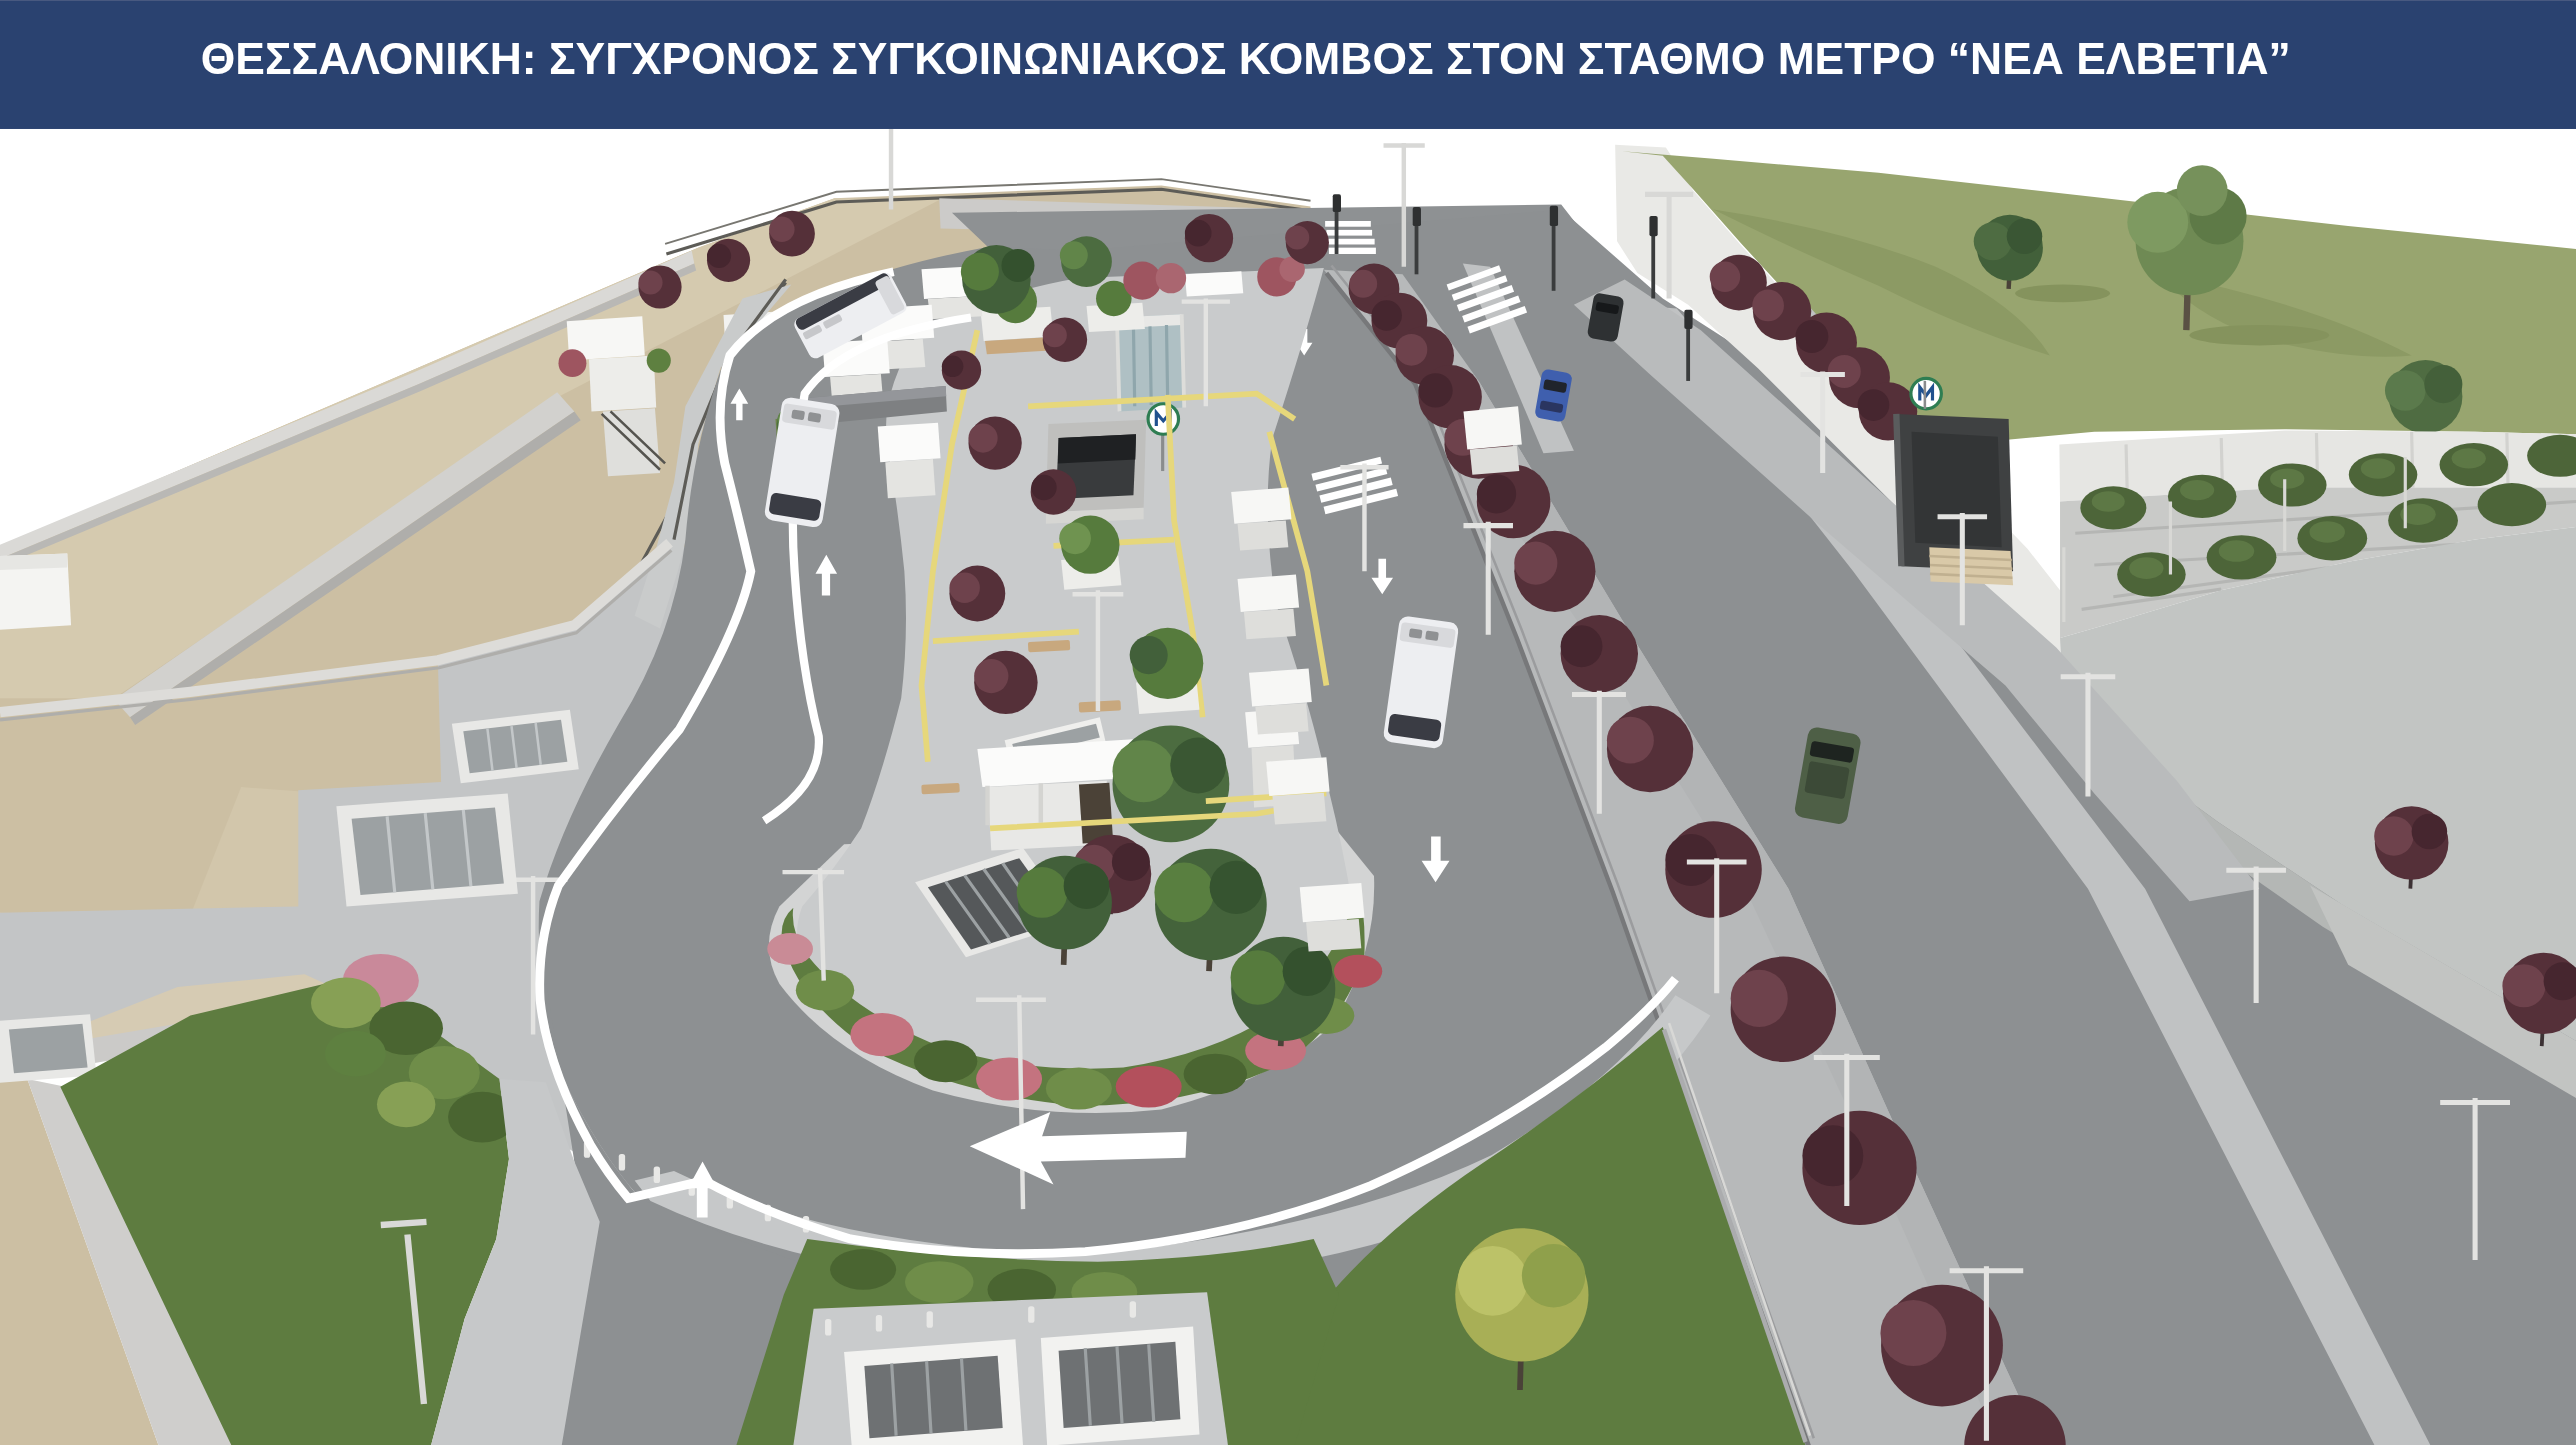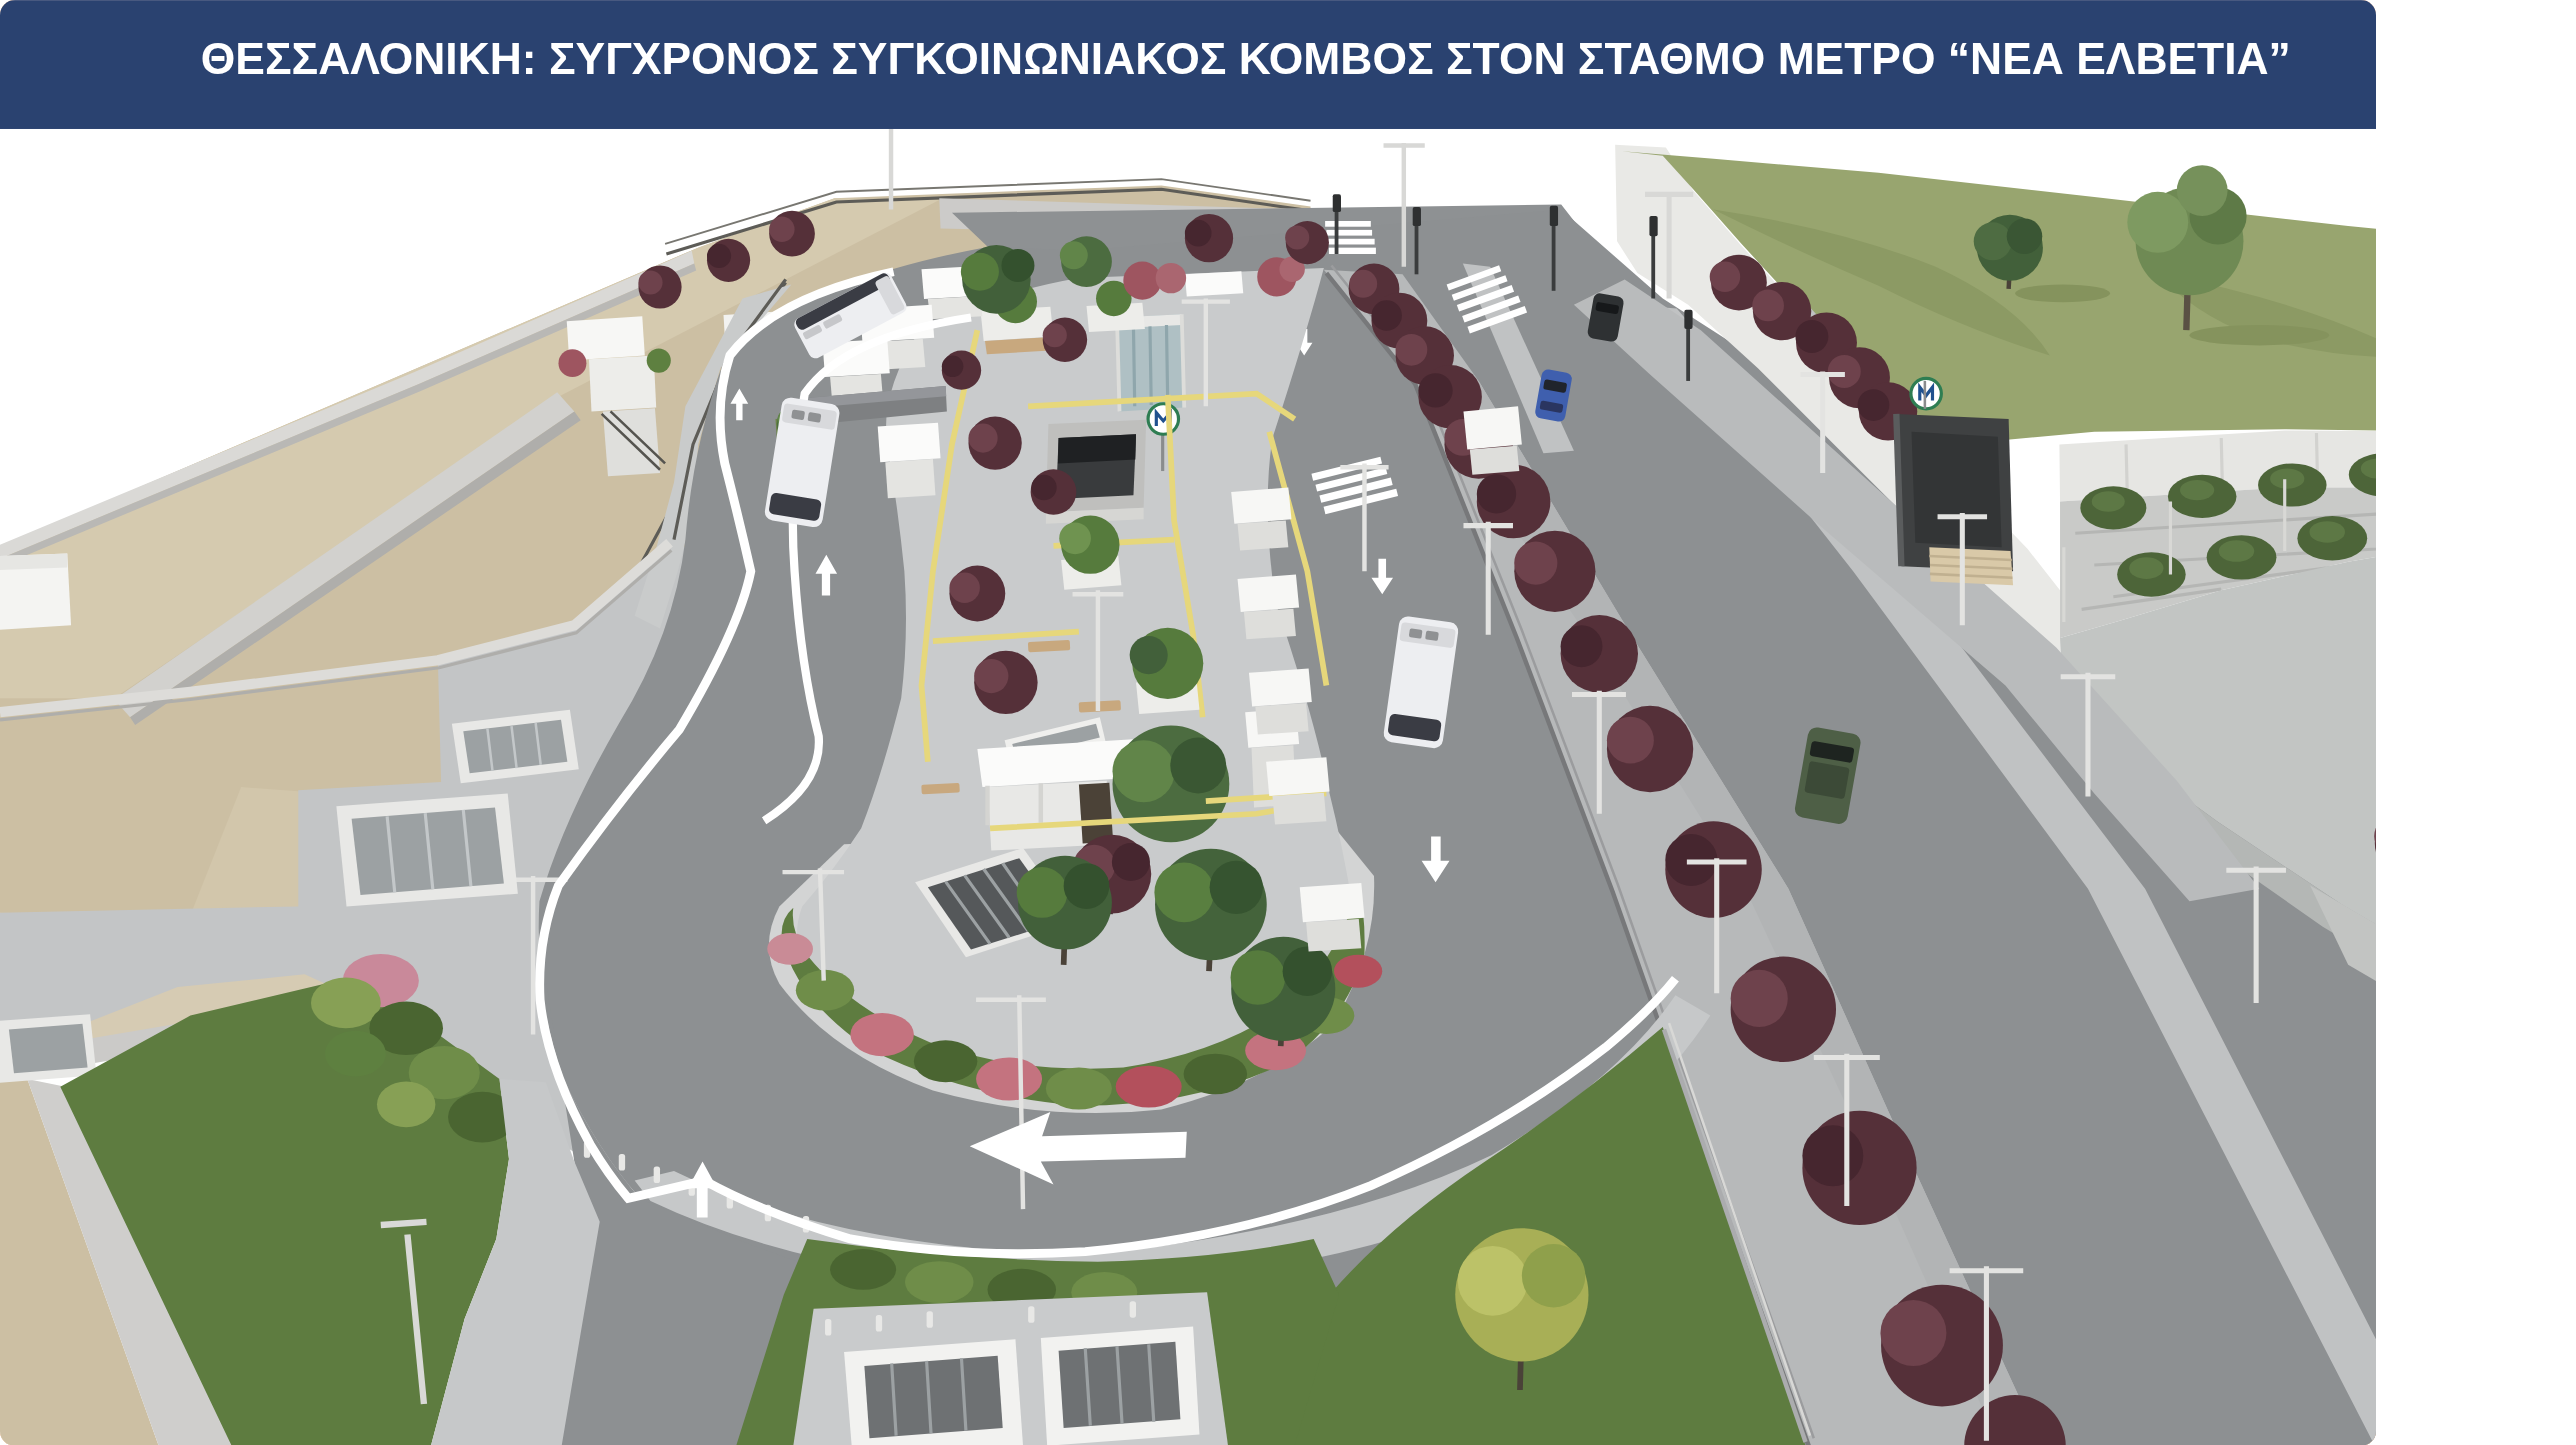--- a/index.html
+++ b/index.html
@@ -1,16 +1,16 @@
 <!DOCTYPE html>
 <html style="font-size:10.2px"><head>
 <meta charset="utf-8">
 <style>
   html,body{margin:0;padding:0;background:#ffffff;}
-  .page{position:relative;width:2376px;height:1446px;overflow:hidden;background:#f97316;font-family:"Liberation Sans",sans-serif;border-radius:15px;}
+  .page{position:relative;width:2576px;height:1446px;overflow:hidden;background:#f97316;font-family:"Liberation Sans",sans-serif;}
   svg{display:block;}
 </style>
 </head>
 <body>
 <div class="page">
 <svg width="2576" height="1446" viewBox="0 0 4059 2278" xmlns="http://www.w3.org/2000/svg">
 
 <rect x="0" y="0" width="4059" height="2278" fill="#ffffff"></rect>
 
 <path d="M 0,862 L 1100,390 L 1315,312 L 1830,292 L 2065,325 L 2065,362 L 1500,430 L 1445,620 L 1330,850 L 1270,1080 L 1240,1300 L 1205,1455 L 1180,1560 L 820,1508 L 700,1538 L 400,1602 L 43,1700 L 250,2278 L 0,2278 Z" fill="#CCBFA3"></path>

